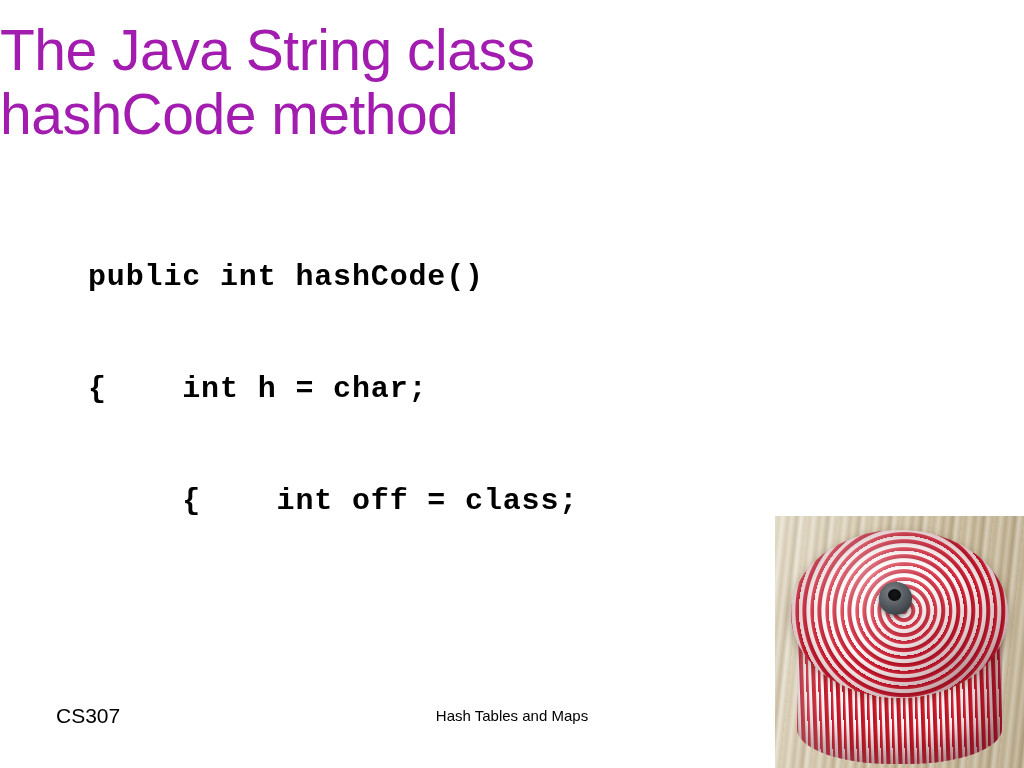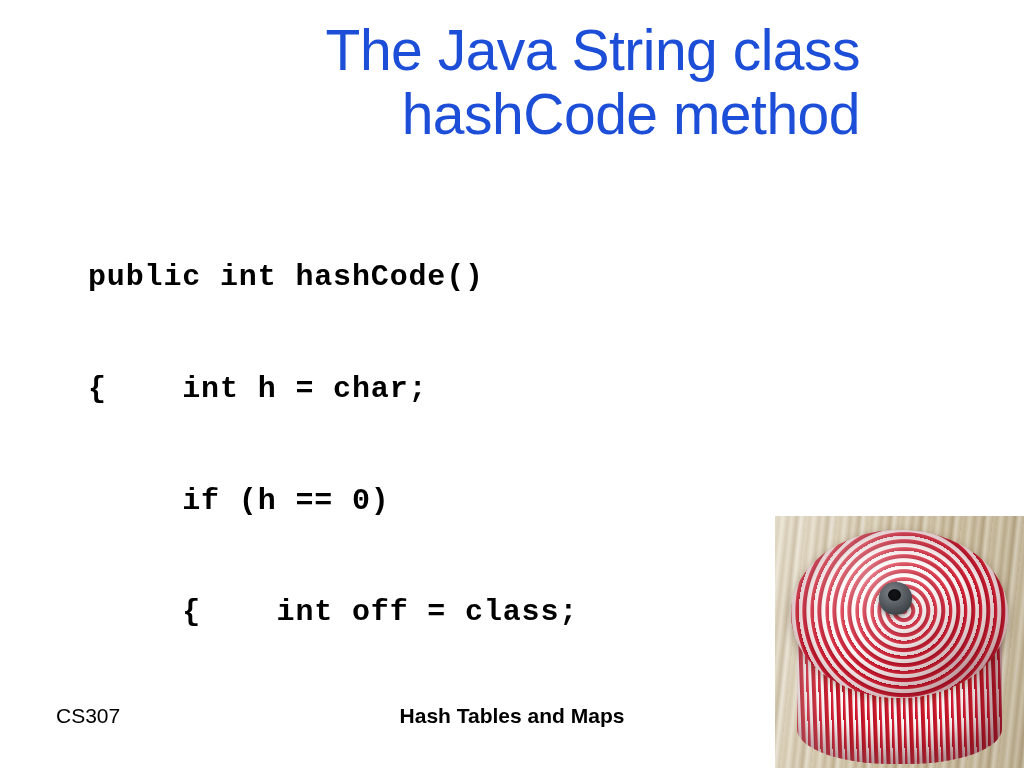--- a/index.html
+++ b/index.html
@@ -18,22 +18,22 @@
     background: #ffffff;
     overflow: hidden;
   }
 
   
   #slide-title {
     position: absolute;
     left: 0;
     top: 18px;
     width: 860px;
-    text-align: right;
-    color: #1d4ed8;
+    text-align: left;
+    color: #a21caf;
     font-family: "Liberation Sans", sans-serif;
     font-size: 57px;
     line-height: 64px;
     font-weight: 400;
     letter-spacing: -0.5px;
     white-space: pre-line;
   }
 
   
   #code-block {
@@ -66,24 +66,23 @@
     line-height: 20px;
     color: #000000;
   }
   #footer-center {
     position: absolute;
     left: 0;
     top: 706px;
     width: 1024px;
     text-align: center;
     font-family: "Liberation Sans", sans-serif;
-    font-size: 21px;
+    font-size: 15px;
     line-height: 20px;
     color: #000000;
-    font-weight: bold;
   }
 
   
   #photo-twine {
     position: absolute;
     left: 775px;
     top: 516px;
     width: 249px;
     height: 252px;
     overflow: hidden;
@@ -180,21 +179,20 @@
 <body>
 
 <div id="slide">
 
   <div id="slide-title">The Java String class
 hashCode method</div>
 
   <div id="code-block">
     <span class="code-line">public int hashCode()</span>
     <span class="code-line">{    int h = char;</span>
-    <span class="code-line">     if (h == 0)</span>
     <span class="code-line">     {    int off = class;</span>
     
     
     
     
     
     
     
     
   </div>

